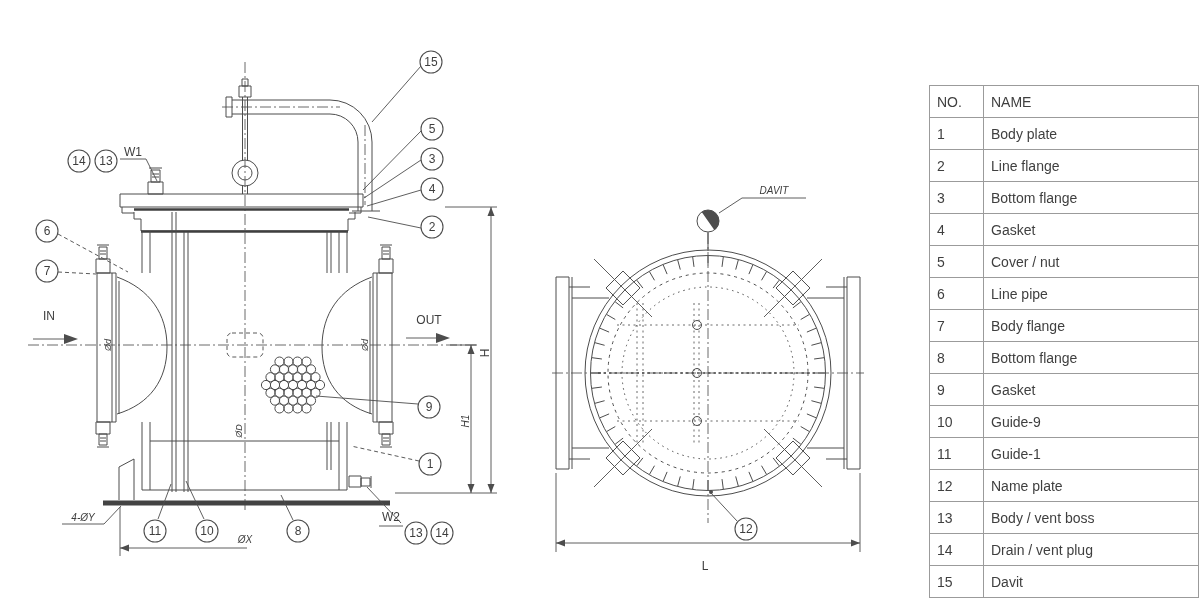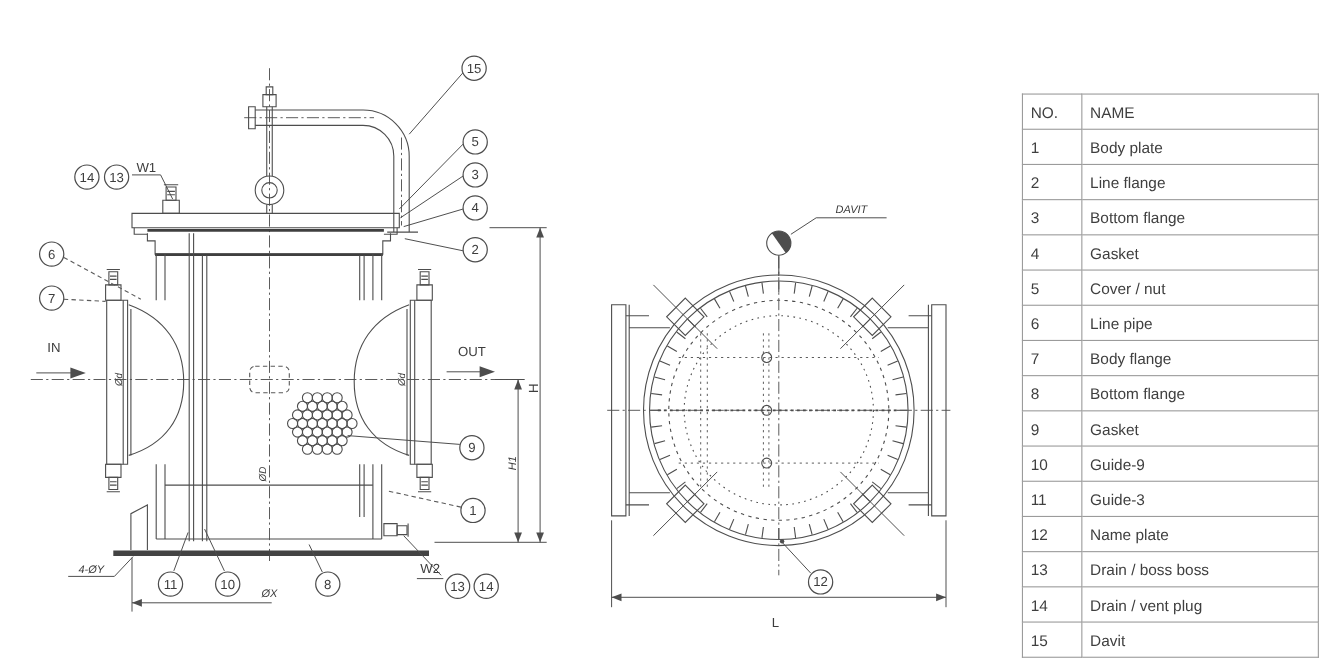--- a/index.html
+++ b/index.html
@@ -419,29 +419,29 @@
         <tr>
           <td>9</td>
           <td>Gasket</td>
         </tr>
         <tr>
           <td>10</td>
           <td>Guide-9</td>
         </tr>
         <tr>
           <td>11</td>
-          <td>Guide-3</td>
+          <td>Guide-1</td>
         </tr>
         <tr>
           <td>12</td>
           <td>Name plate</td>
         </tr>
         <tr>
           <td>13</td>
-          <td>Drain / boss boss</td>
+          <td>Body / vent boss</td>
         </tr>
         <tr>
           <td>14</td>
           <td>Drain / vent plug</td>
         </tr>
         <tr>
           <td>15</td>
           <td>Davit</td>
         </tr>
       </tbody>

